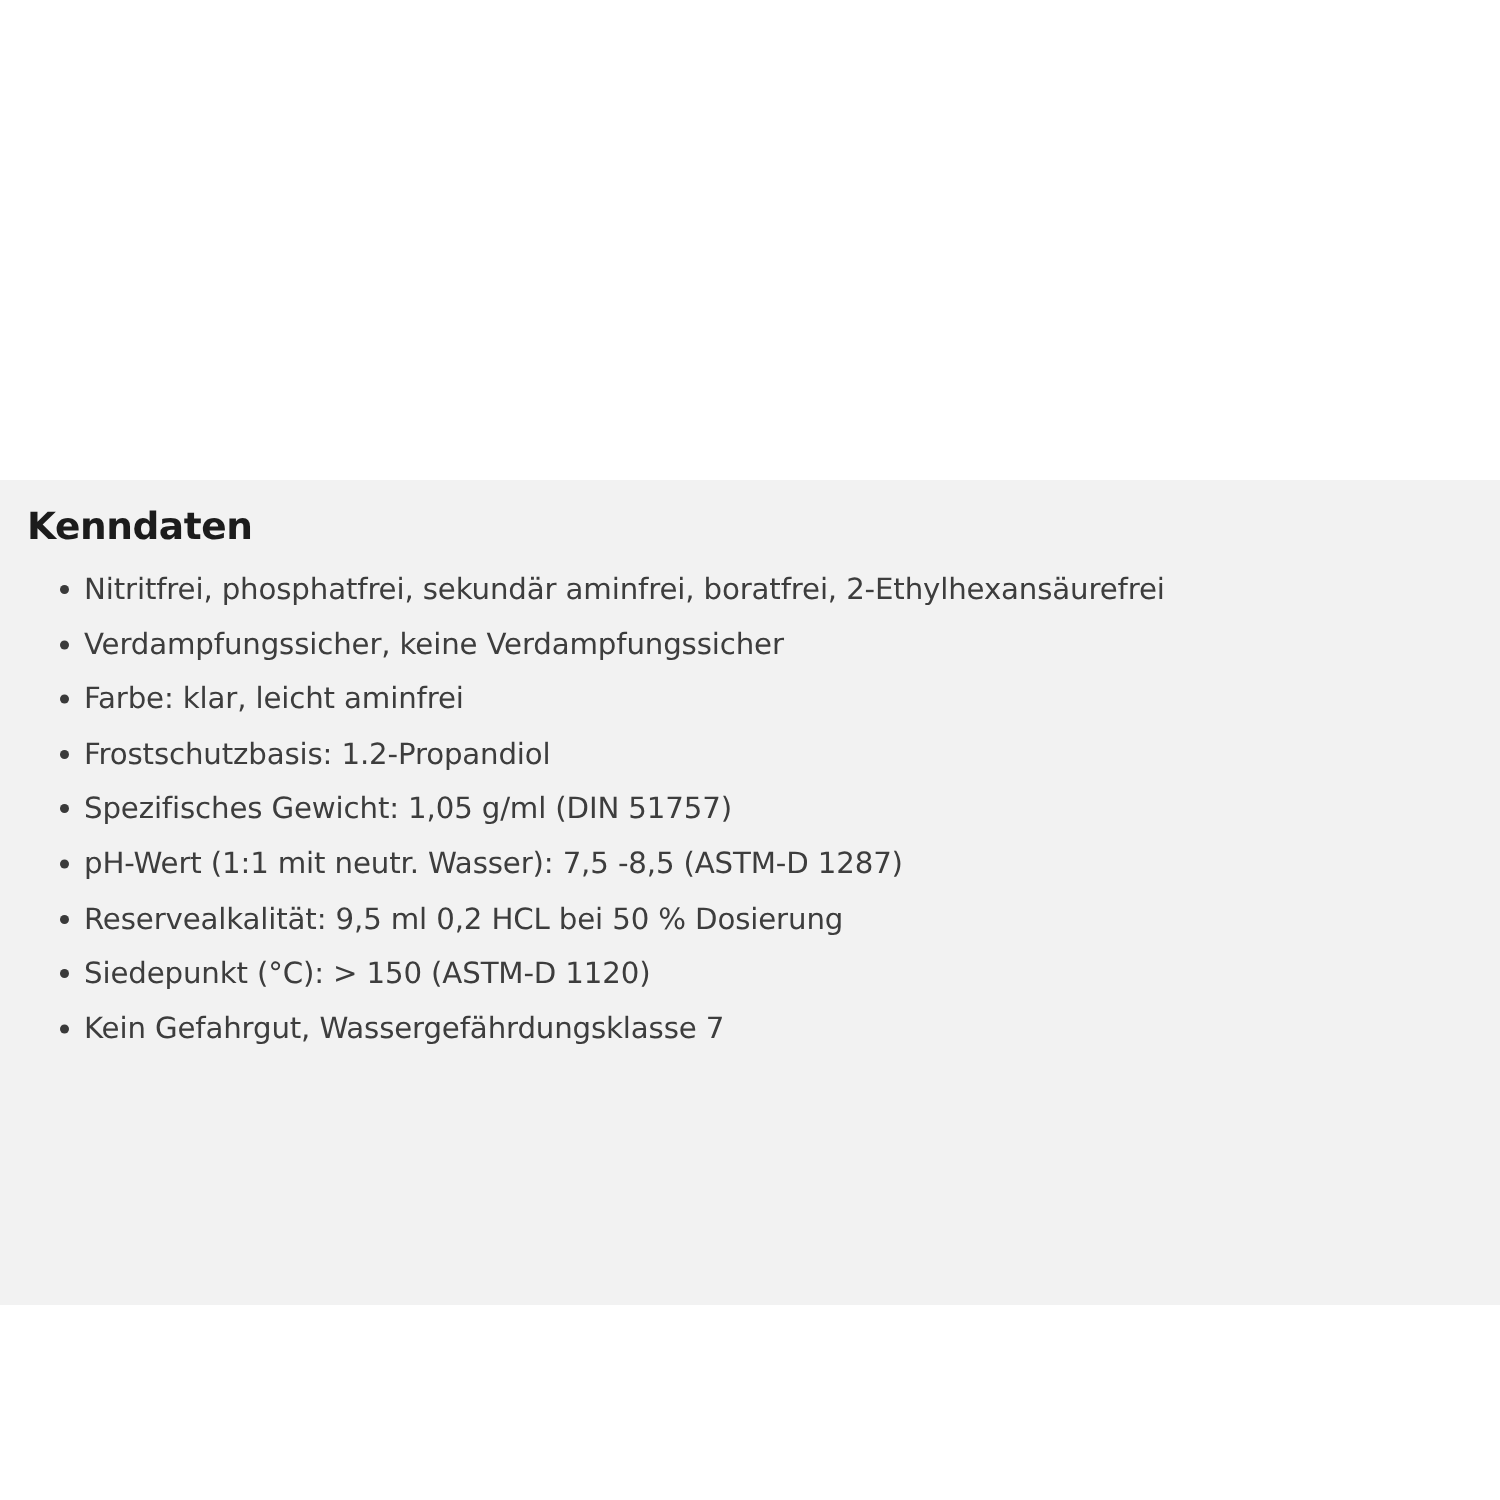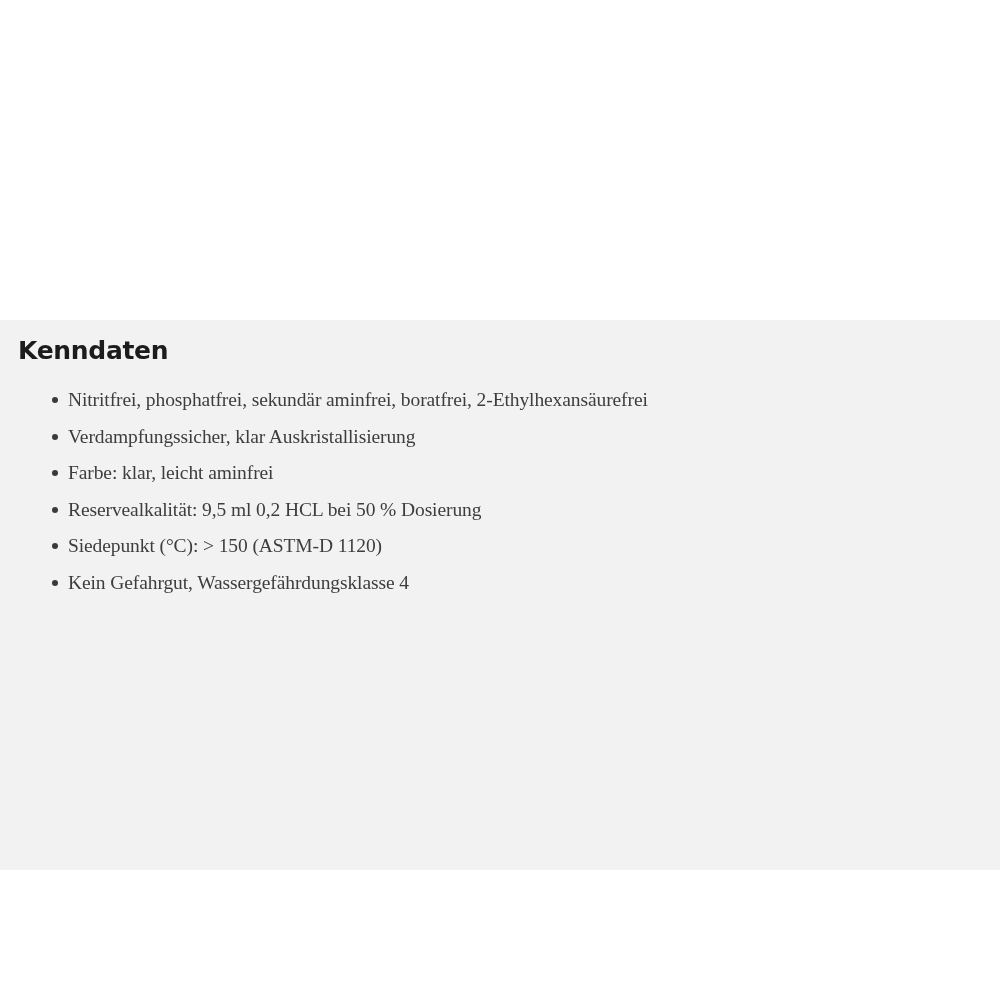--- a/index.html
+++ b/index.html
@@ -34,24 +34,23 @@
   }
   .spec-title {
     margin: 0 0 9px 0;
     font-size: 25px;
     line-height: 30px;
     font-weight: bold;
     color: var(--title-color);
     letter-spacing: -0.3px;
   }
   .spec-list {
-    margin: 16px;
+    margin: 4px;
     padding: 0 0 0 34px;
     list-style: none;
-    font-family: Liberation Serif, serif;
   }
   .spec-list li {
     position: relative;
     font-size: 19.5px;
     line-height: 36.6px;
     color: var(--text-color);
     letter-spacing: -0.1px;
   }
   .spec-list li::before {
     content: "";
@@ -65,19 +64,22 @@
   }
 </style>
 </head>
 <body>
 
 <section class="spec-panel">
   <h2 class="spec-title">Kenndaten</h2>
   <ul class="spec-list">
 
   <li>Nitritfrei, phosphatfrei, sekundär aminfrei, boratfrei, 2-Ethylhexansäurefrei</li>
-      <li>Verdampfungssicher, klar Auskristallisierung</li>
+      <li>Verdampfungssicher, keine Verdampfungssicher</li>
       <li>Farbe: klar, leicht aminfrei</li>
+      <li>Frostschutzbasis: 1.2-Propandiol</li>
+      <li>Spezifisches Gewicht: 1,05 g/ml (DIN 51757)</li>
+      <li>pH-Wert (1:1 mit neutr. Wasser): 7,5 -8,5 (ASTM-D 1287)</li>
       <li>Reservealkalität: 9,5 ml 0,2 HCL bei 50 % Dosierung</li>
       <li>Siedepunkt (°C): &gt; 150 (ASTM-D 1120)</li>
-      <li>Kein Gefahrgut, Wassergefährdungsklasse 4</li>
+      <li>Kein Gefahrgut, Wassergefährdungsklasse 7</li>
     </ul>
 </section>
 
 </body></html>

